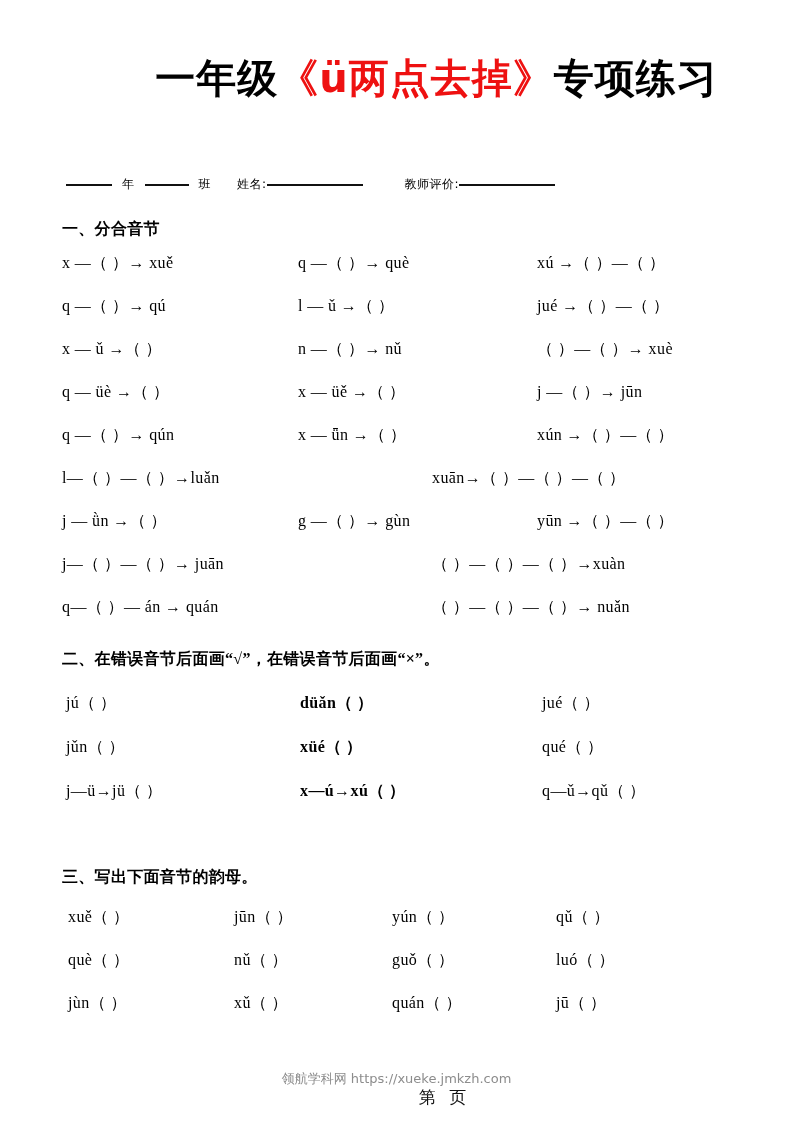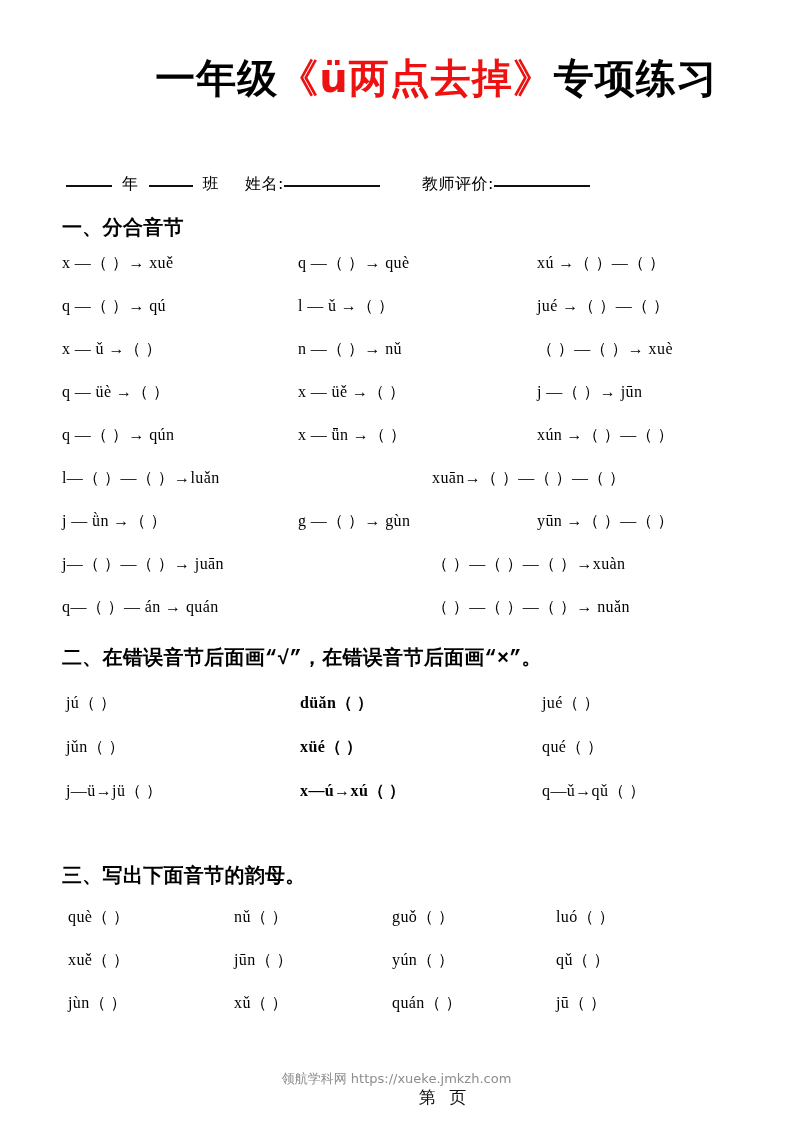--- a/index.html
+++ b/index.html
@@ -39,38 +39,38 @@
   .title .t-black { color: #000000; }
   .title .t-red   { color: #ee1111; }
 
   
   .info-line {
     position: absolute;
     top: 172px;
     left: 66px;
     width: 660px;
     font-family: "DejaVu Sans", "Liberation Sans", sans-serif;
-    font-size: 16px;
+    font-size: 12px;
     line-height: 24px;
     white-space: nowrap;
     letter-spacing: 0.5px;
   }
   .blank-s { display: inline-block; width: 46px; border-bottom: 2px solid #111; vertical-align: 2px; }
   .blank-m { display: inline-block; width: 44px; border-bottom: 2px solid #111; vertical-align: 2px; }
   .blank-l { display: inline-block; width: 96px; border-bottom: 2px solid #111; vertical-align: 2px; }
   .gap-sm { display: inline-block; width: 10px; }
   .gap-md { display: inline-block; width: 26px; }
   .gap-lg { display: inline-block; width: 42px; }
 
   
   .sec-head {
     position: absolute;
     left: 62px;
-    font-family: Liberation Mono, monospace;
-    font-size: 20px;
+    font-family: Liberation Serif, serif;
+    font-size: 16px;
     font-weight: bold;
     line-height: 22px;
     white-space: nowrap;
     letter-spacing: 0.3px;
   }
   #sec1-head { top: 218px; }
   #sec2-head { top: 648px; }
   #sec3-head { top: 866px; }
 
   
@@ -217,32 +217,32 @@
     <div class="row">
       <span class="cell s2c1">j—ü→jü（     ）</span>
       <span class="cell s2c2">x—ú→xú（     ）</span>
       <span class="cell s2c3">q—ǔ→qǔ（     ）</span>
     </div>
   </div>
 
   <div class="sec-head" id="sec3-head">三、写出下面音节的韵母。</div>
   <div class="rows" id="sec3-rows">
     <div class="row">
+      <span class="cell s3c1">xuě（    ）</span>
+      <span class="cell s3c2">jūn（    ）</span>
+      <span class="cell s3c3">yún（    ）</span>
+      <span class="cell s3c4">qǔ（    ）</span>
+    </div>
+    <div class="row">
       <span class="cell s3c1">què（    ）</span>
       <span class="cell s3c2">nǔ（    ）</span>
       <span class="cell s3c3">guǒ（    ）</span>
       <span class="cell s3c4">luó（    ）</span>
     </div>
     <div class="row">
-      <span class="cell s3c1">xuě（    ）</span>
-      <span class="cell s3c2">jūn（    ）</span>
-      <span class="cell s3c3">yún（    ）</span>
-      <span class="cell s3c4">qǔ（    ）</span>
-    </div>
-    <div class="row">
       <span class="cell s3c1">jùn（    ）</span>
       <span class="cell s3c2">xǔ（    ）</span>
       <span class="cell s3c3">quán（    ）</span>
       <span class="cell s3c4">jū（    ）</span>
     </div>
   </div>
 
   <div class="watermark">领航学科网 https://xueke.jmkzh.com</div>
   <div class="page-no">第 页</div>
 

